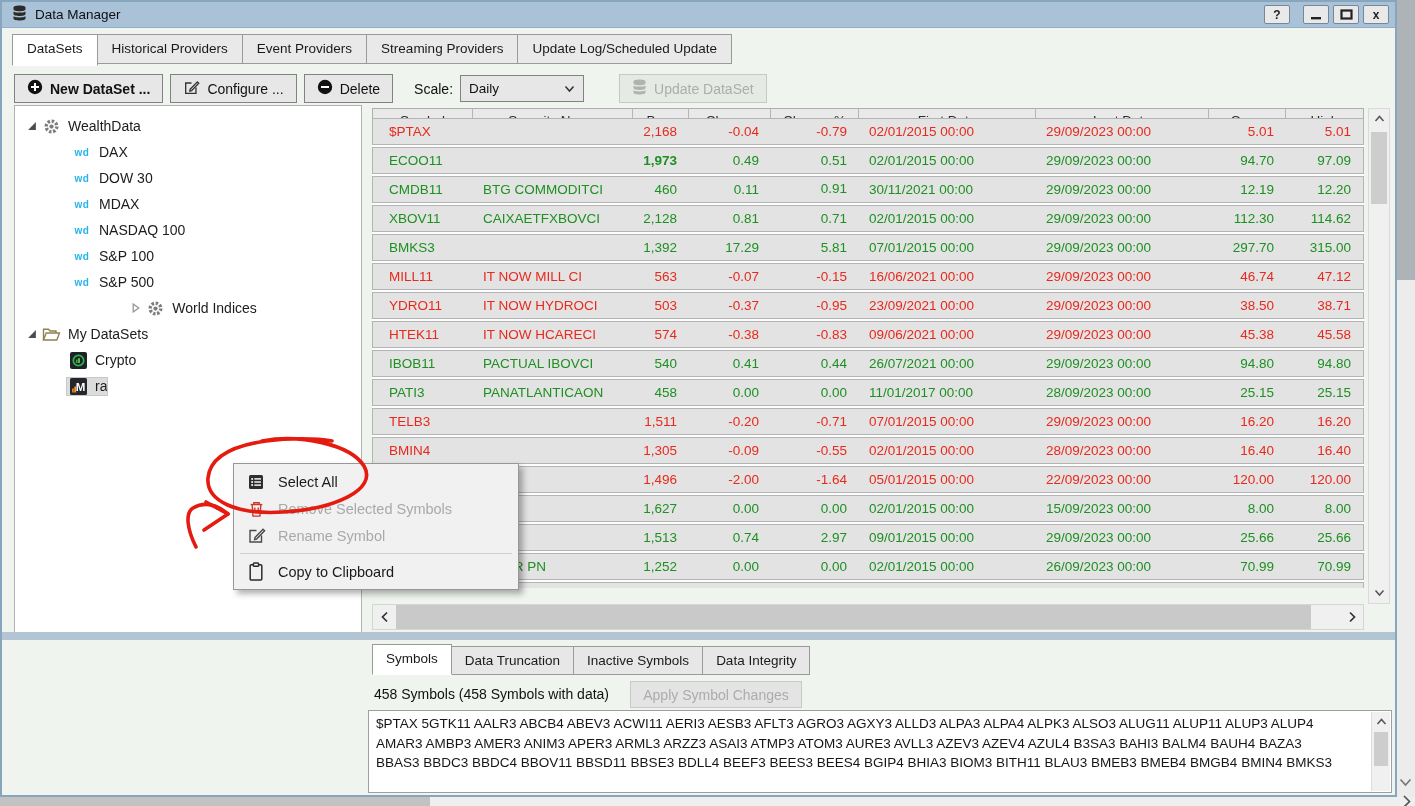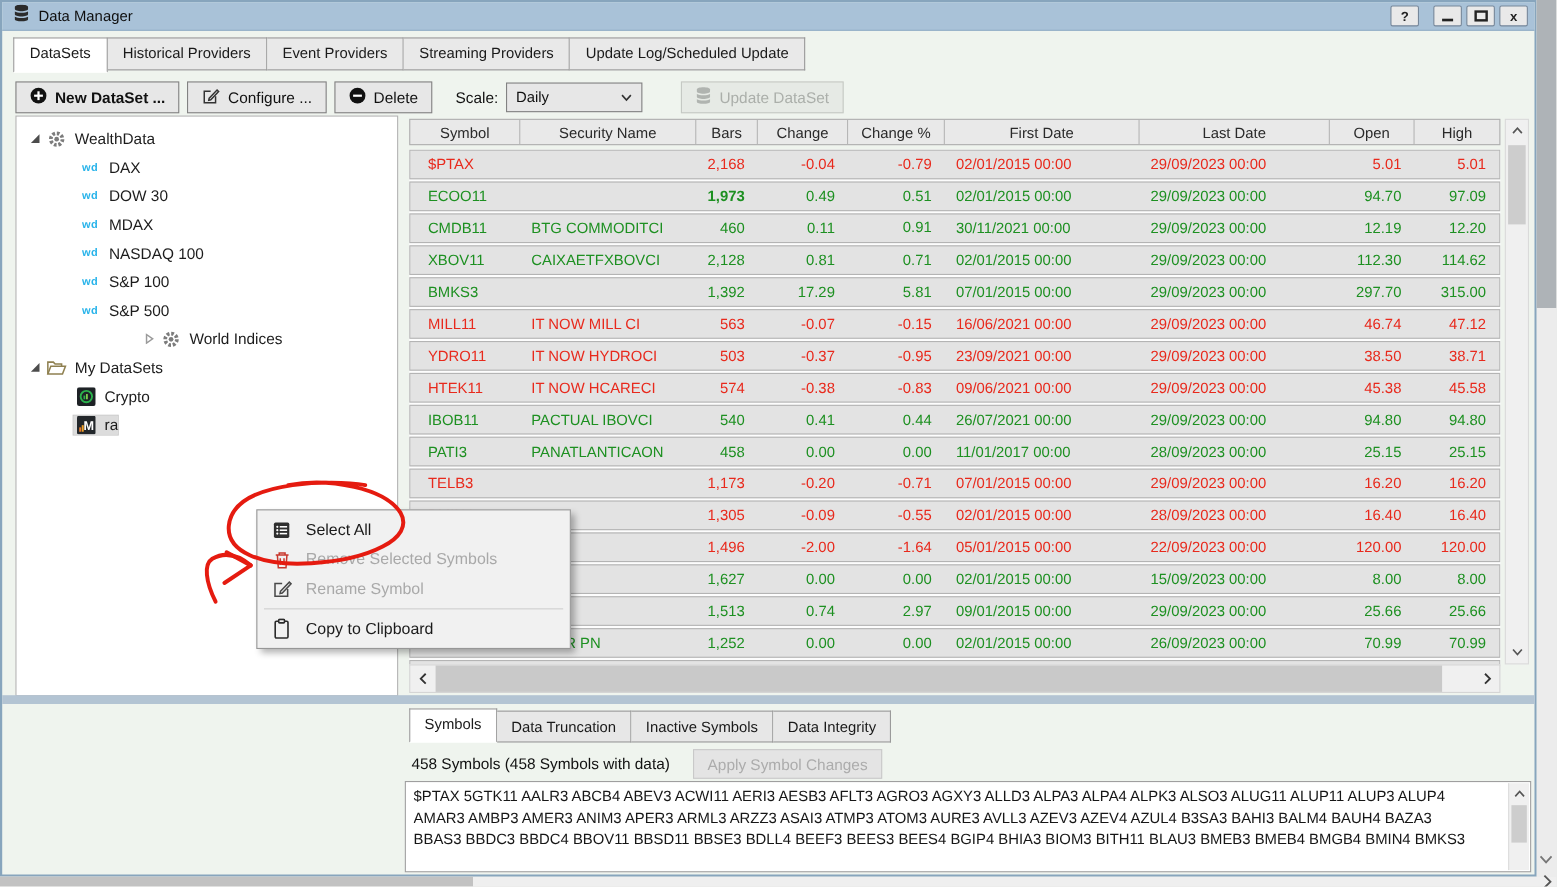--- a/index.html
+++ b/index.html
@@ -47,21 +47,21 @@
   .trow.selected .hl { background:#dcdcdc; outline:1px solid #c8c8c8; }
   .wd-logo { font-size:10px; font-weight:bold; color:#27b3ea; letter-spacing:0.5px; }
 
   
   .table-region { position:absolute; left:370px; top:106px; width:1020px; height:526px; }
   .thead { position:absolute; left:0; top:0; width:992px; height:24px; display:flex;
     background:#e9e9e9; border:1px solid #aeaeae; }
   .th { font-size:13.5px; color:#2a2a2a; display:flex; align-items:center;
     justify-content:center; border-right:1px solid #b6b6b6; height:100%; }
   .th:last-child { border-right:none; }
-  .tbody { position:absolute; left:0; top:28px; width:992px; height:470px; overflow:hidden; background:#fdfdfd; }
+  .tbody { position:absolute; left:0; top:10px; width:992px; height:470px; overflow:hidden; background:#fdfdfd; }
   .trw { width:992px; height:27px; background:#e3e3e3; border:1px solid #b4b4b4;
     margin-bottom:2px; display:flex; align-items:center; font-size:13.5px; }
   .trw.red  { color:#e8291c; }
   .trw.green{ color:#1d9021; }
   .c { height:100%; display:flex; align-items:center; }
   .c.rt { justify-content:flex-end; }
 
   
   .vscroll { position:absolute; left:996px; top:0; width:22px; height:496px;
     background:#f0f0f0; border:1px solid #dadada; }
@@ -441,21 +441,21 @@
             <div class="c rt" style="width: 82px; padding: 0px 12px 0px 0px;">0.00</div>
             <div class="c rt" style="width: 88px; padding: 0px 12px 0px 0px;">0.00</div>
             <div class="c" style="width: 177px; padding: 0px 0px 0px 10px;">11/01/2017 00:00</div>
             <div class="c" style="width: 173px; padding: 0px 0px 0px 10px;">28/09/2023 00:00</div>
             <div class="c rt" style="width: 77px; padding: 0px 12px 0px 0px;">25.15</div>
             <div class="c rt" style="width: 77px; padding: 0px 12px 0px 0px;">25.15</div>
           </div>
           <div class="trw red">
             <div class="c" style="width: 100px; padding: 0px 0px 0px 16px;">TELB3</div>
             <div class="c" style="width: 160px; padding: 0px 0px 0px 10px;"></div>
-            <div class="c rt" style="width: 56px; padding: 0px 12px 0px 0px;">1,173</div>
+            <div class="c rt" style="width: 56px; padding: 0px 12px 0px 0px;">1,511</div>
             <div class="c rt" style="width: 82px; padding: 0px 12px 0px 0px;">-0.20</div>
             <div class="c rt" style="width: 88px; padding: 0px 12px 0px 0px;">-0.71</div>
             <div class="c" style="width: 177px; padding: 0px 0px 0px 10px;">07/01/2015 00:00</div>
             <div class="c" style="width: 173px; padding: 0px 0px 0px 10px;">29/09/2023 00:00</div>
             <div class="c rt" style="width: 77px; padding: 0px 12px 0px 0px;">16.20</div>
             <div class="c rt" style="width: 77px; padding: 0px 12px 0px 0px;">16.20</div>
           </div>
           <div class="trw red">
             <div class="c" style="width: 100px; padding: 0px 0px 0px 16px;">BMIN4</div>
             <div class="c" style="width: 160px; padding: 0px 0px 0px 10px;"></div>

